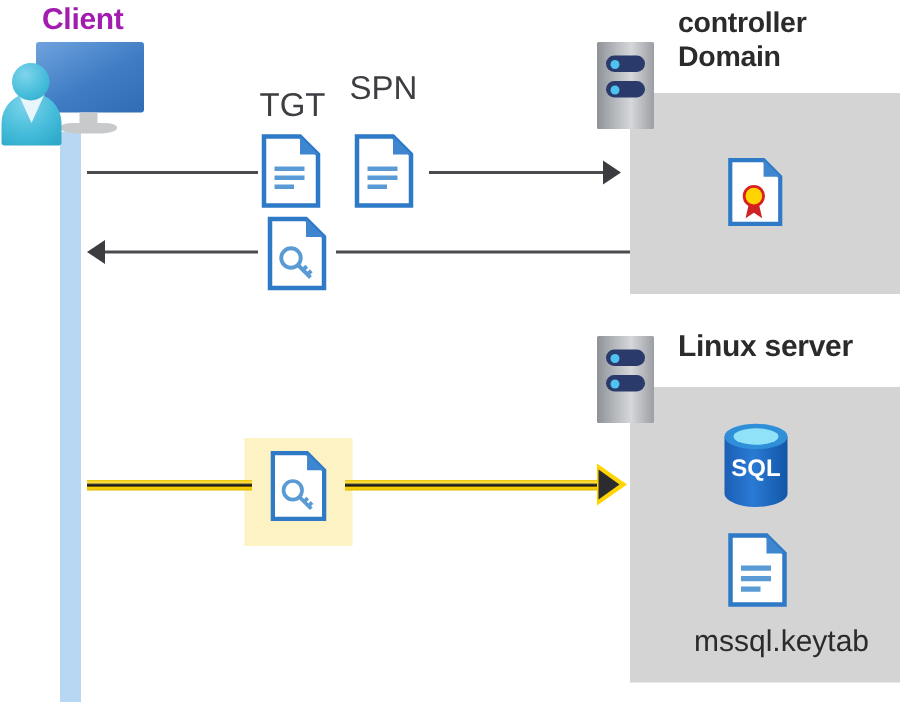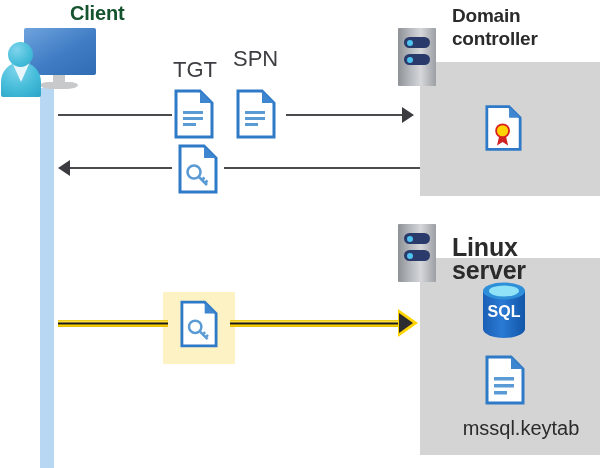--- a/index.html
+++ b/index.html
@@ -19,32 +19,31 @@
 
   
   .title {
     font-weight: bold;
     color: #2b2b2b;
     letter-spacing: -0.2px;
   }
   #client-title {
     left: 28px; top: 2px;
     font-size: 20px;
-    color: #14532d;
-    margin-left: 42px;
+    color: #a21caf;
   }
   #dc-title {
     left: 452px; top: 4px;
     font-size: 19px;
     line-height: 23px;
     width: 140px;
   }
   #linux-title {
-    left: 452px; top: 236px;
-    font-size: 25px;
+    left: 452px; top: 220px;
+    font-size: 20px;
     line-height: 23px;
     width: 145px;
   }
 
   
   .panel {
     background: #d4d4d4;
   }
   #dc-panel  { left: 420px; top: 62px;  width: 180px; height: 134px; }
   #linux-panel { left: 420px; top: 258px; width: 180px; height: 197px; }
@@ -218,22 +217,22 @@
 
   <div class="abs rack" id="dc-rack">
     <div class="slot s1">
         <span class="led"></span>
       </div>
     <div class="slot s2">
         <span class="led"></span>
       </div>
   </div>
   <div class="abs title" id="dc-title">
+    <div>controller</div>
     <div>Domain</div>
-    <div>controller</div>
   </div>
 
   <div class="abs rack" id="linux-rack">
     <div class="slot s1">
         <span class="led"></span>
       </div>
     <div class="slot s2">
         <span class="led"></span>
       </div>
   </div>

